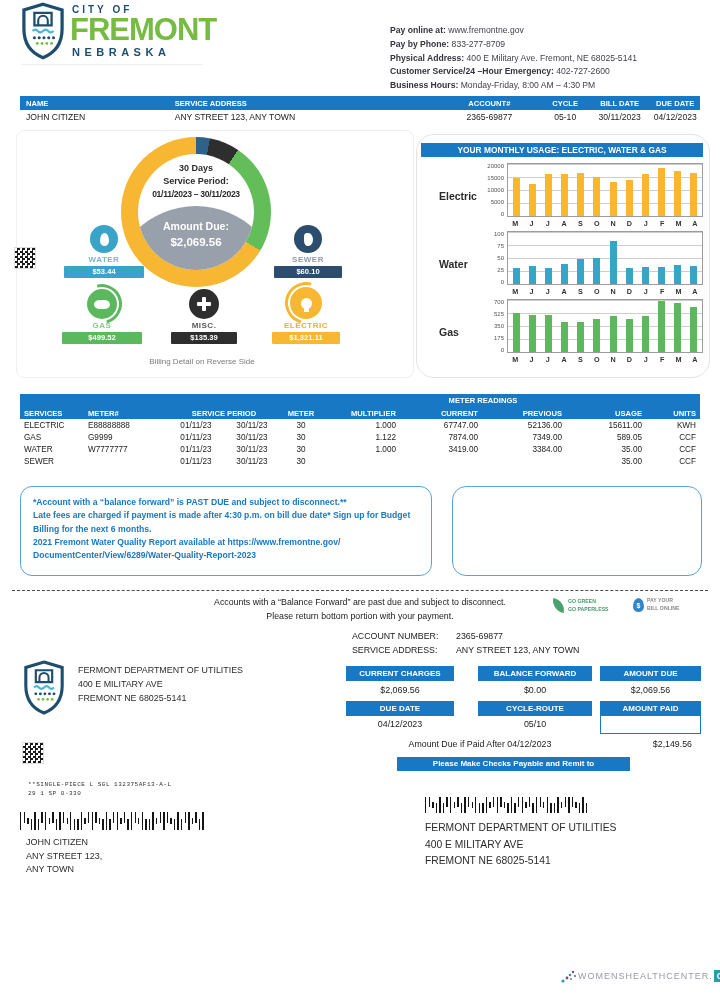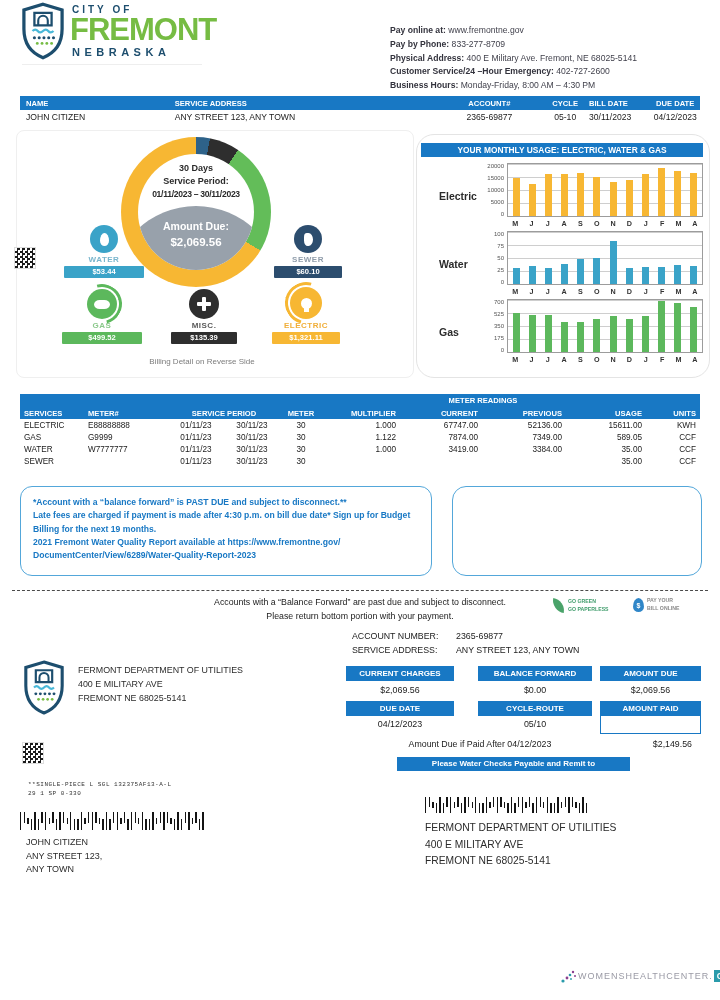--- a/index.html
+++ b/index.html
@@ -21,21 +21,21 @@
 
   
   .acct{position:absolute;left:20px;top:96px;width:680px;}
   .acct-h,.acct-v{display:flex;}
   .acct-h{background:#1878c4;color:#fff;font-weight:bold;font-size:7.6px;height:14px;align-items:center;}
   .acct-v{font-size:8.6px;height:14px;align-items:center;color:#1b1b1b;}
   .ac0{width:150px;padding-left:6px;text-align:left;}
   .ac1{width:265px;text-align:left;}
   .ac2{width:105px;text-align:center;}
   .ac3{width:48px;text-align:center;}
-  .ac4{width:62px;}
+  .ac4{width:62px;text-align:center;}
   .ac5{width:50px;text-align:center;}
 
   
   .panel-left{position:absolute;left:16px;top:130px;width:396px;height:246px;
               border:1px solid #efefef;border-radius:8px;}
   .donut{position:absolute;left:104px;top:6px;width:150px;height:150px;border-radius:50%;}
   .hole{position:absolute;left:17px;top:17px;right:17px;bottom:17px;border-radius:50%;
         background:#fff;overflow:hidden;text-align:center;}
   .d-days{margin-top:9px;font-size:9px;font-weight:bold;color:#2b2b2b;}
   .d-sp{margin-top:3px;font-size:9px;font-weight:bold;color:#2b2b2b;}
@@ -552,21 +552,21 @@
           <td class="c7"></td>
           <td class="c8">35.00</td>
           <td class="c9">CCF</td>
         </tr>
       </tbody>
   </table>
 
   <div class="notice-left">
     <div>*Account with a “balance forward” is PAST DUE and subject to disconnect.**</div>
     <div>Late fees are charged if payment is made after 4:30 p.m. on bill due date* Sign up for Budget</div>
-    <div>Billing for the next 19 months.</div>
+    <div>Billing for the next 6 months.</div>
     <div>2021 Fremont Water Quality Report available at https://www.fremontne.gov/</div>
     <div>DocumentCenter/View/6289/Water-Quality-Report-2023</div>
   </div>
   <div class="notice-right"></div>
 
   <div class="dashed"></div>
   <div class="ret1">Accounts with a “Balance Forward” are past due and subject to disconnect.</div>
   <div class="ret2">Please return bottom portion with your payment.</div>
 
   <div class="eco" style="left:552px;top:598px;">
@@ -628,21 +628,21 @@
   <div class="gval" style="left:600px;top:685px;width:101px;">$2,069.56</div>
   <div class="gcell" style="left:346px;top:701px;width:108px;">DUE DATE</div>
   <div class="gcell" style="left:478px;top:701px;width:114px;">CYCLE-ROUTE</div>
   <div class="gcell" style="left:600px;top:701px;width:101px;">AMOUNT PAID</div>
   <div class="gval" style="left:346px;top:719px;width:108px;">04/12/2023</div>
   <div class="gval" style="left:478px;top:719px;width:114px;">05/10</div>
   <input class="amount-paid" value="" style="">
 
   <div class="late-label">Amount Due if Paid After 04/12/2023</div>
   <div class="late-amt">$2,149.56</div>
-  <div class="remit">Please Water Checks Payable and Remit to</div>
+  <div class="remit">Please Make Checks Payable and Remit to</div>
   <div class="qr qr2"></div>
 
   <div class="mailcode">
     <div>**SINGLE-PIECE L SGL 132375AF13-A-L</div>
     <div>29 1 SP 0-330</div>
   </div>
   <div class="imb imb1">
       <span class="ib t0"></span>
       <span class="ib t1"></span>
       <span class="ib t3"></span>

